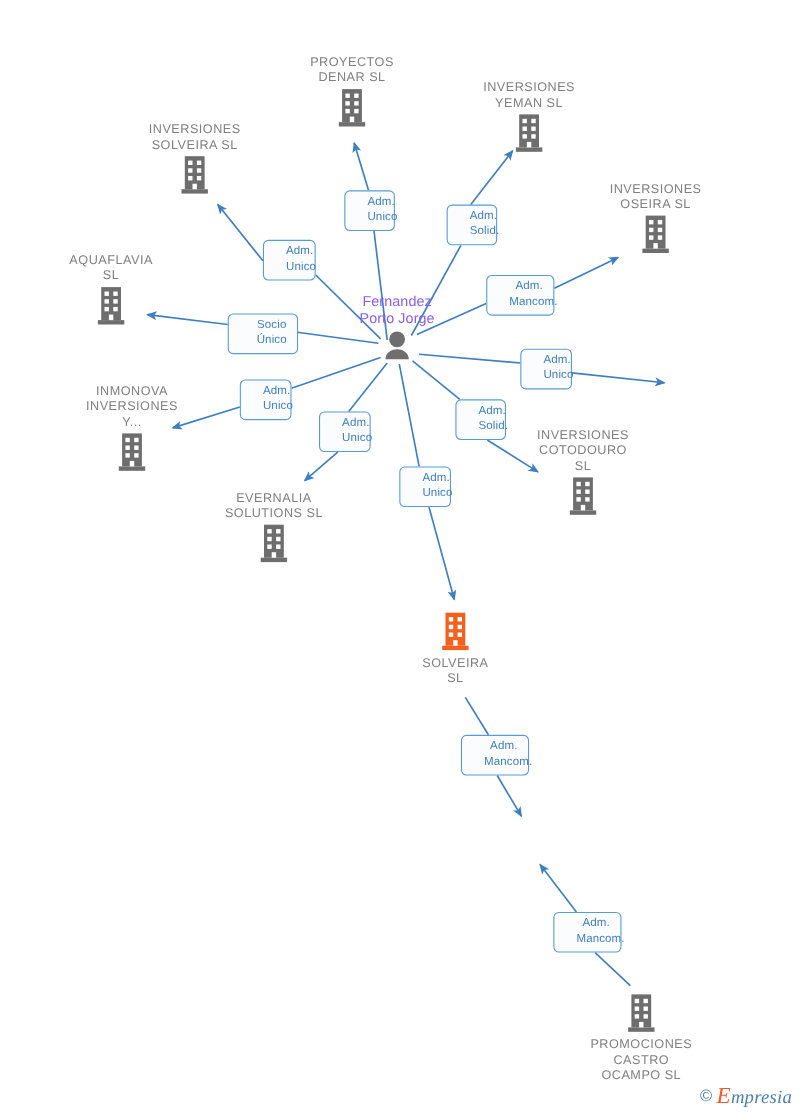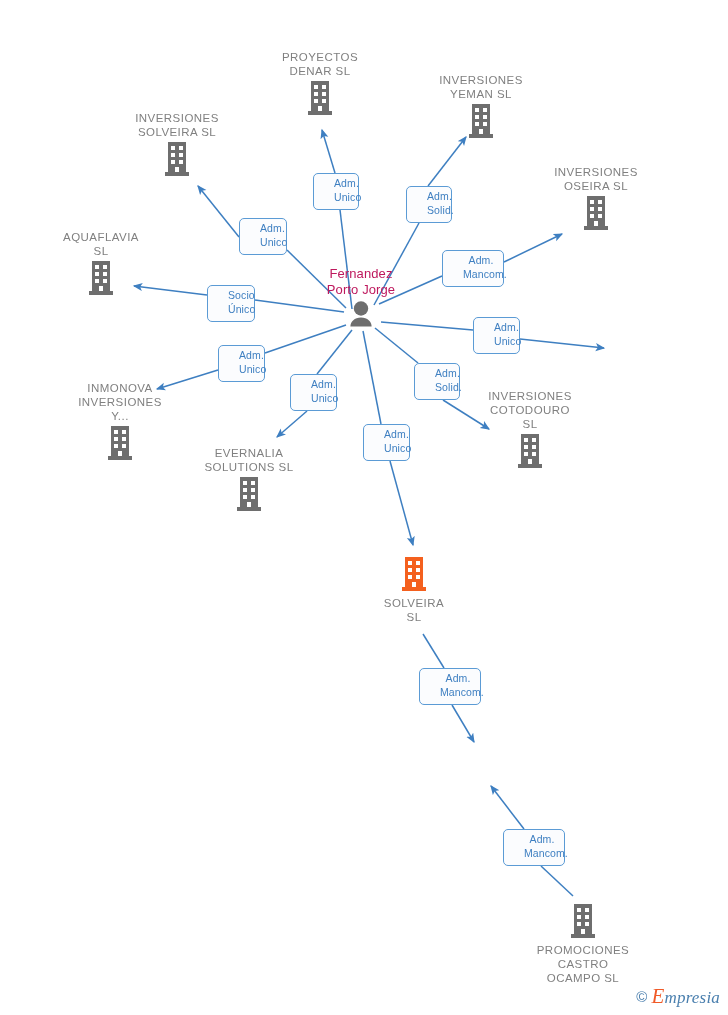--- a/index.html
+++ b/index.html
@@ -36,21 +36,21 @@
   .node .label {
     font-size: 11.5px;
     color: #808080;
     letter-spacing: .45px;
     white-space: pre-line;
     font-weight: 400;
   }
   .node .label.person {
     font-size: 13px;
     letter-spacing: .1px;
-    color: #be185d;
+    color: #8b5cf6;
   }
   .node .glyph {
     line-height: 0;
     height: 42px;
     display: block;
   }
   .node.below .glyph { margin-top: 3px; }
   .node.above .label { margin-top: 2px; }
 
   
@@ -262,21 +262,21 @@
       <svg width="34" height="34" viewBox="0 0 34 34">
           <g fill="#6e6e6e">
             <circle cx="17" cy="10.5" r="7.2"></circle>
             <path d="M17 19.5c-6.4 0-10.6 4-10.6 9.1h21.2c0-5.1-4.2-9.1-10.6-9.1z"></path>
           </g>
         </svg>
     </span>
   </div>
 
 
-  <div class="node above" style="left:120px; top:347px;margin-top:32px;">
+  <div class="node above" style="left:120px; top:347px;">
     <div class="label">INMONOVA
 INVERSIONES
 Y...</div>
     <span class="glyph">
       <svg width="30" height="38" viewBox="0 0 30 38">
           <g fill="#6e6e6e">
             <rect x="6" y="3" width="18" height="30"></rect>
             <rect x="3" y="33" width="24" height="4"></rect>
           </g>
           <g fill="#ffffff">
@@ -384,21 +384,21 @@
   </div>
 
   <div class="elabel" style="left:313px; top:173px; width:46px; height:37px;">Adm.
 Unico</div>
   <div class="elabel" style="left:406px; top:186px; width:46px; height:37px;">Adm.
 Solid.</div>
   <div class="elabel" style="left:239px; top:218px; width:48px; height:37px;">Adm.
 Unico</div>
   <div class="elabel" style="left:442px; top:250px; width:62px; height:37px;">Adm.
 Mancom.</div>
-  <div class="elabel" style="left:207px; top:285px; width:48px; height:37px;">Socio
+  <div class="elabel" style="left:207px; top:285px; width:64px; height:37px;">Socio
 Único</div>
   <div class="elabel" style="left:473px; top:317px; width:47px; height:37px;">Adm.
 Unico</div>
   <div class="elabel" style="left:218px; top:345px; width:47px; height:37px;">Adm.
 Unico</div>
   <div class="elabel" style="left:414px; top:363px; width:46px; height:37px;">Adm.
 Solid.</div>
   <div class="elabel" style="left:290px; top:374px; width:47px; height:37px;">Adm.
 Unico</div>
   <div class="elabel" style="left:363px; top:424px; width:47px; height:37px;">Adm.

